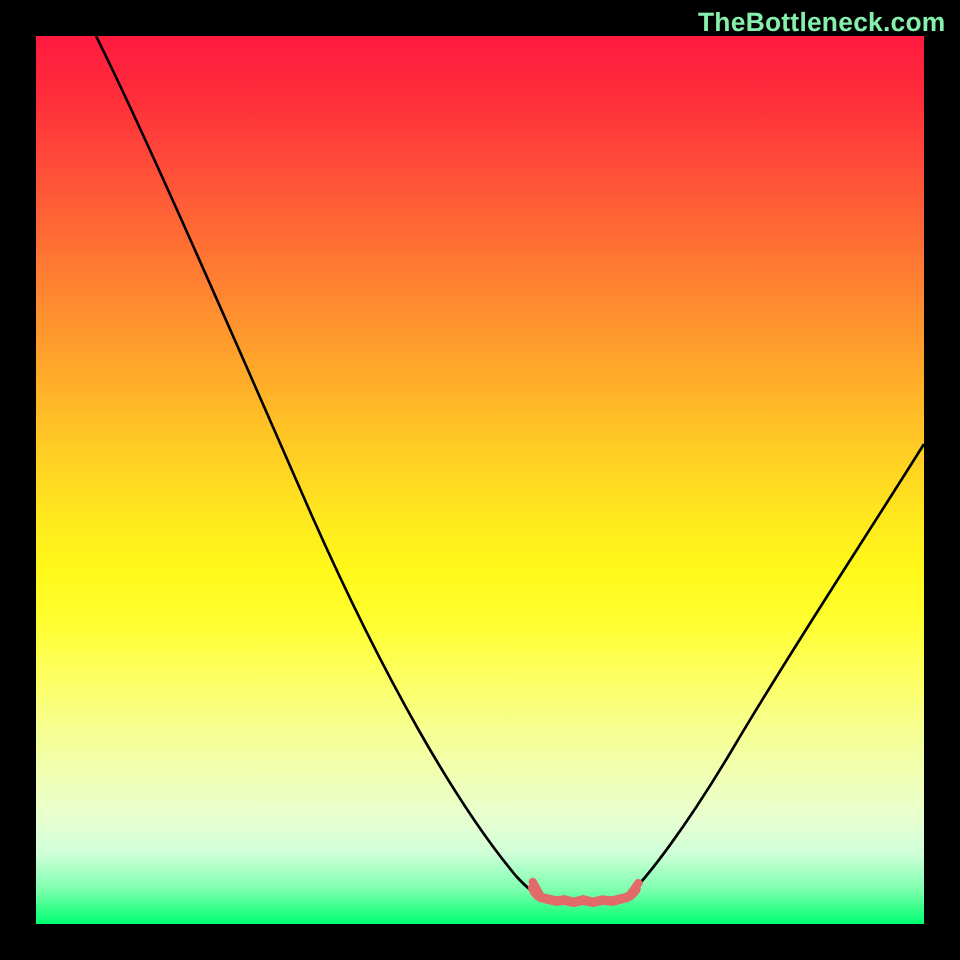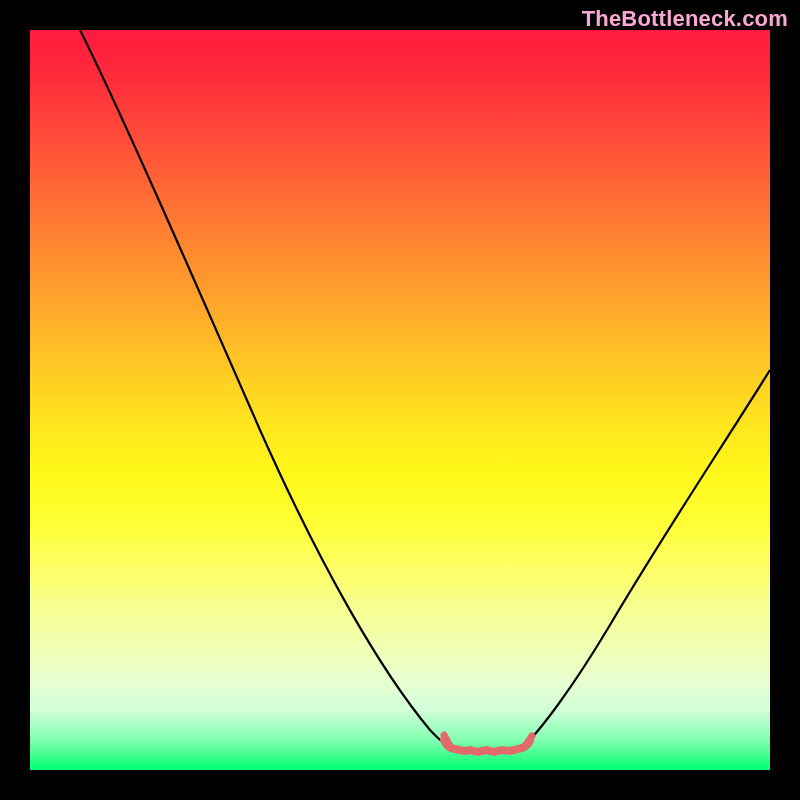--- a/index.html
+++ b/index.html
@@ -40,21 +40,21 @@
       #d0ffd8 92%,
       #80ffb0 96%,
       #20ff80 99%,
       #00ff70 100%
     );
   }
   .watermark {
     position: absolute;
     top: 6px;
     right: 12px;
-    color: #f9a8d4;
+    color: #86efac;
     font-size: 22px;
     font-weight: bold;
     letter-spacing: 0.2px;
     z-index: 5;
   }
   svg.curves {
     position: absolute;
     inset: 0;
     width: 100%;
     height: 100%;

